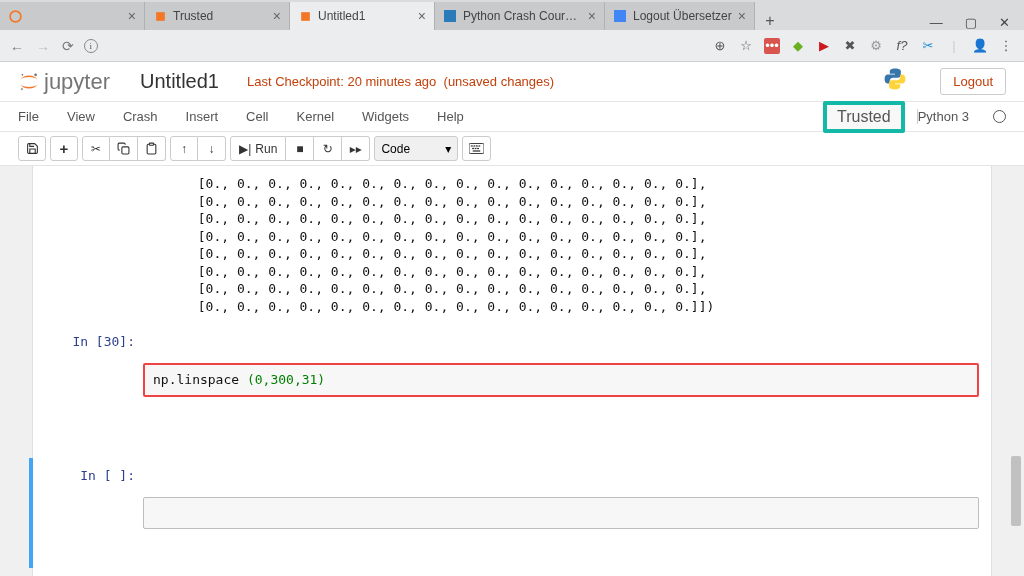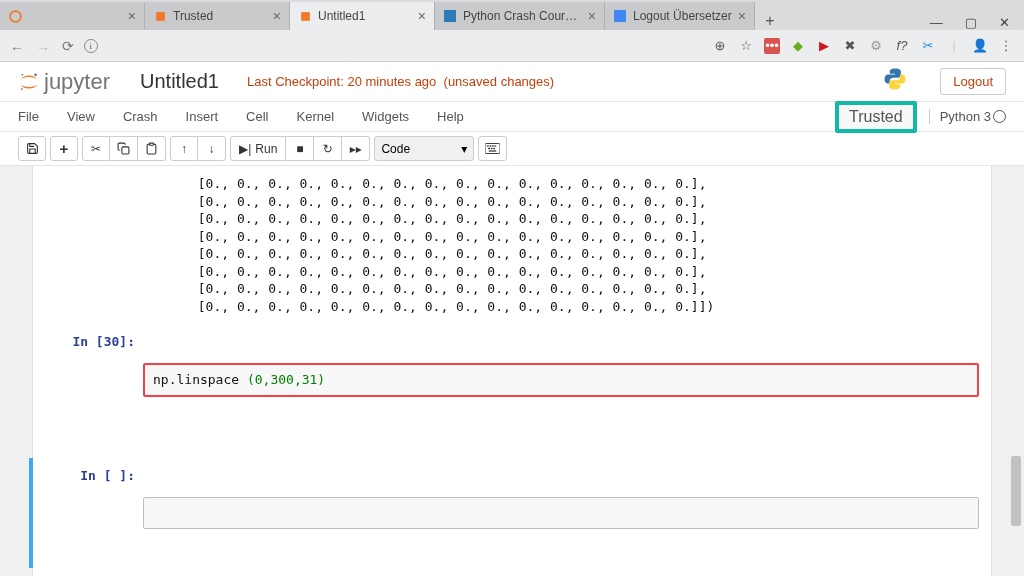--- a/index.html
+++ b/index.html
@@ -30,39 +30,39 @@
 .jp-logo-icon { width:22px; height:22px; }
 .jp-title { font-size:20px; color:#333; margin-left:6px; }
 .jp-checkpoint { font-size:13px; color:#c2410c; margin-left:4px; }
 .logout-btn { margin-left:8px; padding:5px 12px; border:1px solid #ccc; border-radius:3px; background:#fff; font-size:13px; color:#c2410c; }
 .py-logo { margin-left:auto; font-size:22px; }
 
 
 .menu-bar { height:30px; display:flex; align-items:center; padding:0 18px; gap:28px; font-size:13px; color:#555; border-bottom:1px solid #e5e5e5; }
 .menu-right { margin-left:auto; display:flex; gap:12px; align-items:center; }
 .trusted { padding:3px 10px; border:4px solid #14b8a6; border-radius:2px; font-size:16px; background:#f8f8f8; }
-.kernel-ind { font-size:13px; color:#555; border-left:1px solid #ccc; padding-left:10px; display:flex; align-items:center; gap:2px;}
+.kernel-ind { font-size:13px; color:#555; border-left:1px solid #ccc; display:flex; align-items:center; gap:24px;}
 .kernel-circle { width:13px; height:13px; border:1px solid #555; border-radius:50%; }
 
 
 .toolbar { height:34px; display:flex; align-items:center; padding:4px 18px; gap:4px; border-bottom:1px solid #e5e5e5; }
 .tb-group { display:flex; }
 .tb-btn { height:25px; min-width:28px; border:1px solid #ccc; background:#fff; display:flex; align-items:center; justify-content:center; font-size:12px; color:#333; padding:0 6px; }
 .tb-group .tb-btn + .tb-btn { border-left:none; }
 .tb-group .tb-btn:first-child { border-radius:3px 0 0 3px; }
 .tb-group .tb-btn:last-child { border-radius:0 3px 3px 0; }
 .tb-group .tb-btn:only-child { border-radius:3px; }
 .run-btn { padding:0 8px; gap:4px; }
-.cell-type { width:100px; height:25px; border:1px solid #ccc; border-radius:3px; font-size:12px; padding:0 6px; background:#f0f0f0; display:flex; align-items:center; justify-content:space-between; }
+.cell-type { width:84px; height:25px; border:1px solid #ccc; border-radius:3px; font-size:12px; padding:0 6px; background:#f0f0f0; display:flex; align-items:center; justify-content:space-between; }
 
 
 .notebook { background:#f0f0f0; height:calc(576px - 30px - 32px - 40px - 30px - 34px); overflow:hidden; position:relative; }
 .nb-inner { background:#fff; margin:0 auto; width:960px; padding-bottom:30px; border-left:1px solid #e0e0e0; border-right:1px solid #e0e0e0; min-height:100%; }
 .cell { display:flex; padding:4px 12px;justify-content:space-between; }
-.prompt { width:98px; text-align:right; padding:6px 8px 6px 0; font-family:Menlo,Consolas,monospace; font-size:13px; flex-shrink:0;font-weight:bold; }
+.prompt { width:98px; text-align:right; padding:6px 8px 6px 0; font-family:Menlo,Consolas,monospace; font-size:13px; flex-shrink:0; }
 .prompt-in { color:#2e3f8f; }
 .prompt-out { color:#b83b1d; }
 .cell-body { flex:1; font-family:Menlo,Consolas,monospace; font-size:13px; line-height:1.35; white-space:pre; padding:5px 0; color:#111; overflow:hidden; }
 .code-input-box { border:2px solid #ef4444; background:#f7f7f7; border-radius:2px; padding:6px 8px; }
 .cell.sel { border-left:4px solid #42A5F5; margin-left:-4px; padding-left:12px; background:#fff; }
 .cell.sel .code-input-box { border:1px solid #bdbdbd; background:#f7f7f7; }
 .tok-fn { color:#111; }
 .tok-num { color:#008000; }
 .scrollbar-v { position:absolute; right:1px; top:0; bottom:0; width:14px; background:#f0f0f0; }
 .scroll-thumb { position:absolute; left:2px; right:2px; background:#c1c1c1; border-radius:2px; }

